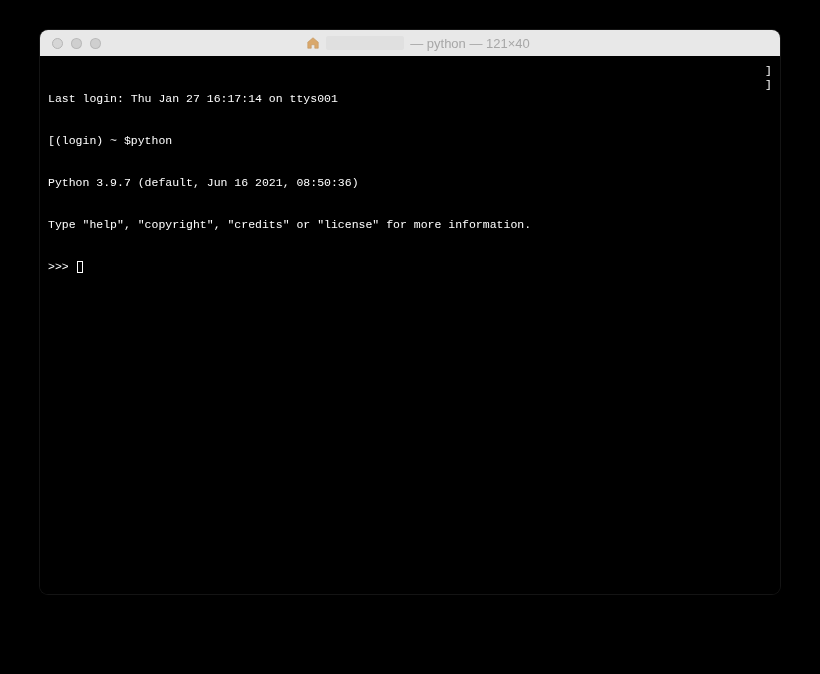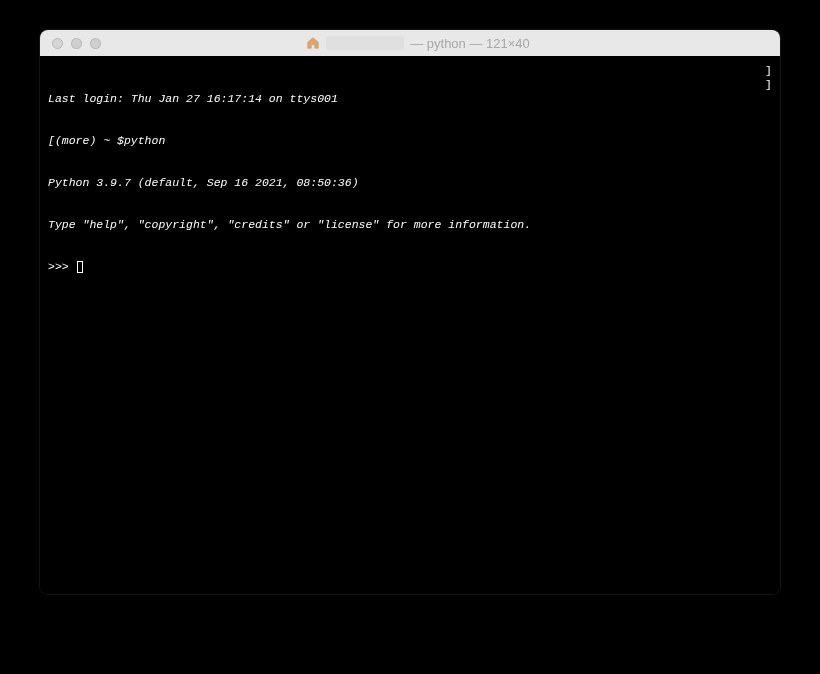--- a/index.html
+++ b/index.html
@@ -89,21 +89,20 @@
       font-family: Menlo, Monaco, "Courier New", monospace;
       font-size: 11.5px;
       line-height: 14px;
       padding: 8px 8px;
       height: calc(100% - 26px);
       white-space: pre;
       position: relative;
     }
     .line {
       white-space: pre;
-      font-style: italic;
     }
     .prompt-line {
       display: flex;
       align-items: center;
     }
     .cursor {
       display: inline-block;
       width: 6px;
       height: 12px;
       border: 1px solid #fff;
@@ -142,22 +141,22 @@
         <svg viewBox="0 0 16 16">
           <path d="M2 7 L8 2 L14 7 L14 14 L10 14 L10 10 L6 10 L6 14 L2 14 Z" fill="#d9a86c" stroke="#c08f54" stroke-width="0.6"></path>
         </svg>
       </span>
       <span class="title-hidden"></span>
       <span class="title-text"> — python — 121×40</span>
     </div>
   </div>
   <div class="terminal-area">
     <div class="line">Last login: Thu Jan 27 16:17:14 on ttys001</div>
-    <div class="line"><span>[</span><span>(more) ~ $python</span></div>
-    <div class="line">Python 3.9.7 (default, Sep 16 2021, 08:50:36)</div>
+    <div class="line"><span>[</span><span>(login) ~ $python</span></div>
+    <div class="line">Python 3.9.7 (default, Jun 16 2021, 08:50:36)</div>
     <div class="line">Type "help", "copyright", "credits" or "license" for more information.</div>
     <div class="prompt-line">
       <span>&gt;&gt;&gt; </span><span class="cursor"></span>
     </div>
     <span class="right-bracket">]</span>
     <span class="right-bracket2">]</span>
   </div>
 </div>
 
 </body></html>

